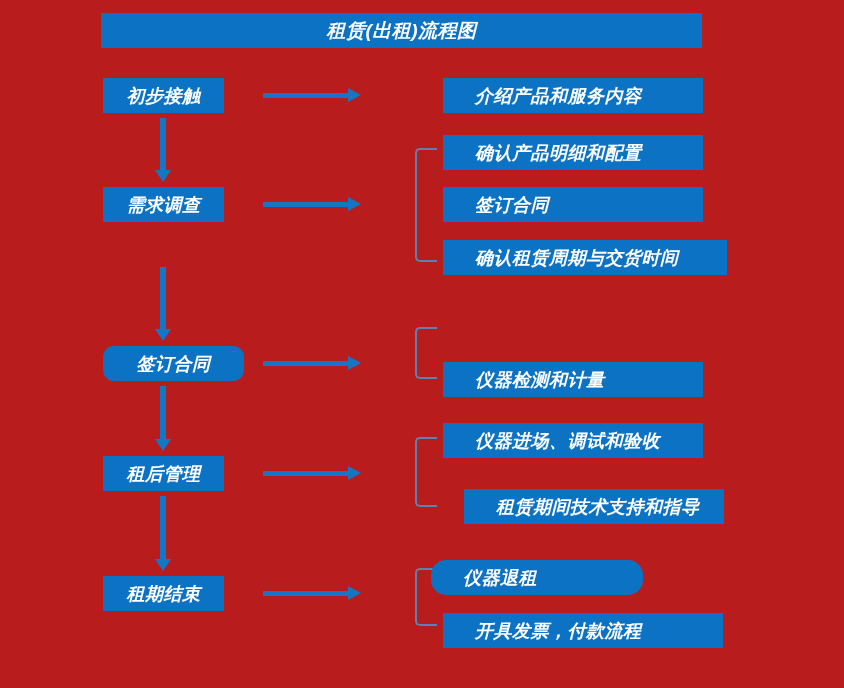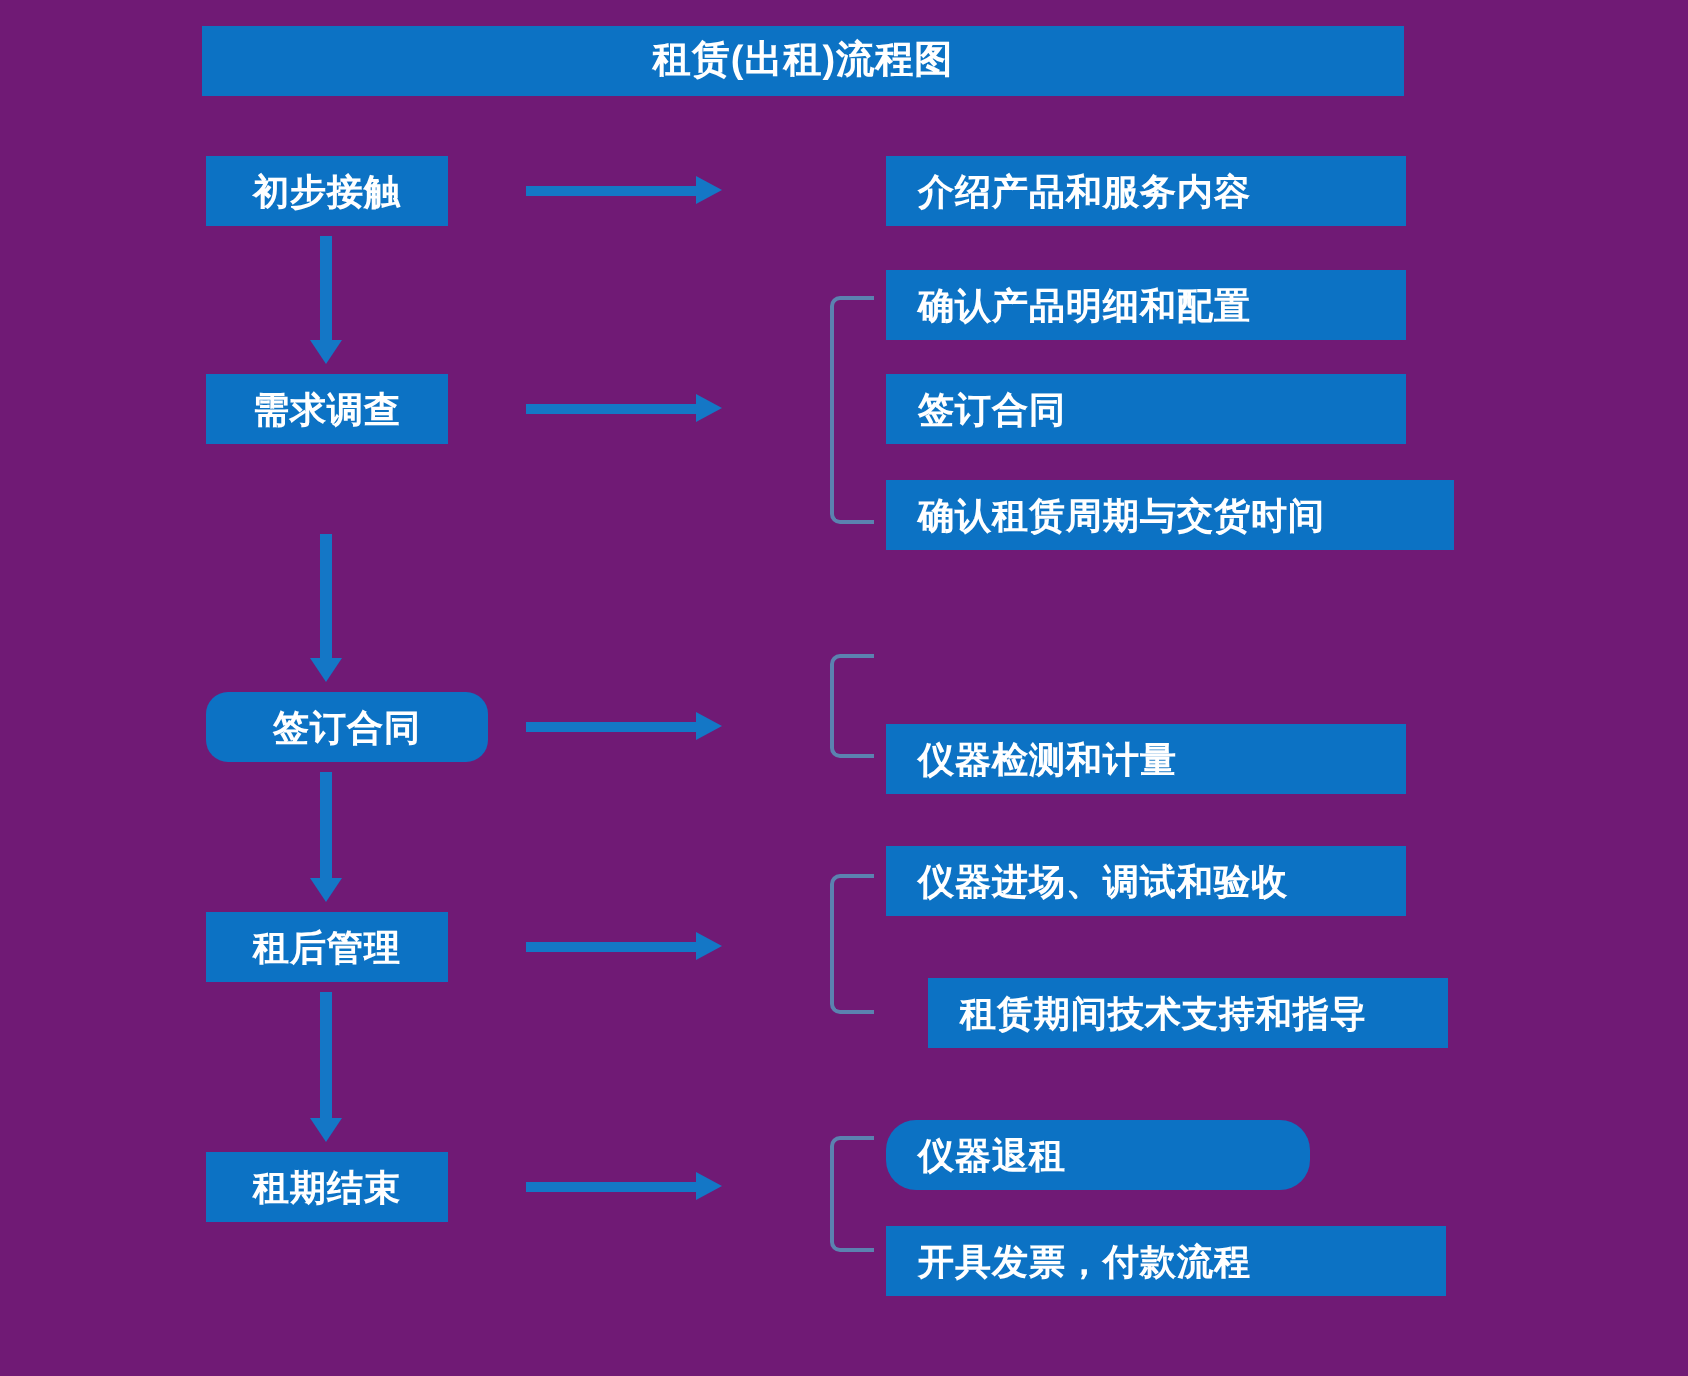--- a/index.html
+++ b/index.html
@@ -7,22 +7,23 @@
     padding: 0;
     background: #ffffff;
   }
   body {
     font-family: "Liberation Sans", "DejaVu Sans", sans-serif;
   }
   #canvas {
     position: relative;
     width: 844px;
     height: 688px;
-    background: #701a75;
+    background: #b91c1c;
     overflow: hidden;
+    font-style: italic;
   }
 
   
   .box {
     position: absolute;
     background: #0C72C4;
     color: #ffffff;
     display: flex;
     align-items: center;
     box-sizing: border-box;
@@ -33,21 +34,21 @@
   .title-box {
     justify-content: center;
     font-size: 19px;
   }
   .stage-box {
     justify-content: center;
     font-size: 18px;
   }
   .detail-box {
     justify-content: flex-start;
-    padding-left: 16px;
+    padding-left: 32px;
     font-size: 18px;
   }
 
   
   .h-arrow {
     position: absolute;
     height: 14px;
   }
   .h-arrow .shaft {
     position: absolute;
@@ -181,17 +182,17 @@
 
   <div class="box detail-box" style="left:443px; top:240px; width:284px; height:35px;">确认租赁周期与交货时间</div>
 
 
   <div class="box detail-box" style="left:443px; top:362px; width:260px; height:35px;">仪器检测和计量</div>
 
   <div class="box detail-box" style="left:443px; top:423px; width:260px; height:35px;">仪器进场、调试和验收</div>
 
   <div class="box detail-box" style="left:464px; top:489px; width:260px; height:35px;">租赁期间技术支持和指导</div>
 
-  <div class="box detail-box" style="left:443px; top:560px; width:212px; height:35px;border-radius:15px;">仪器退租</div>
+  <div class="box detail-box" style="left:431px; top:560px; width:212px; height:35px;border-radius:15px;">仪器退租</div>
 
   <div class="box detail-box" style="left:443px; top:613px; width:280px; height:35px;">开具发票，付款流程</div>
 
 </div>
 
 </body></html>

